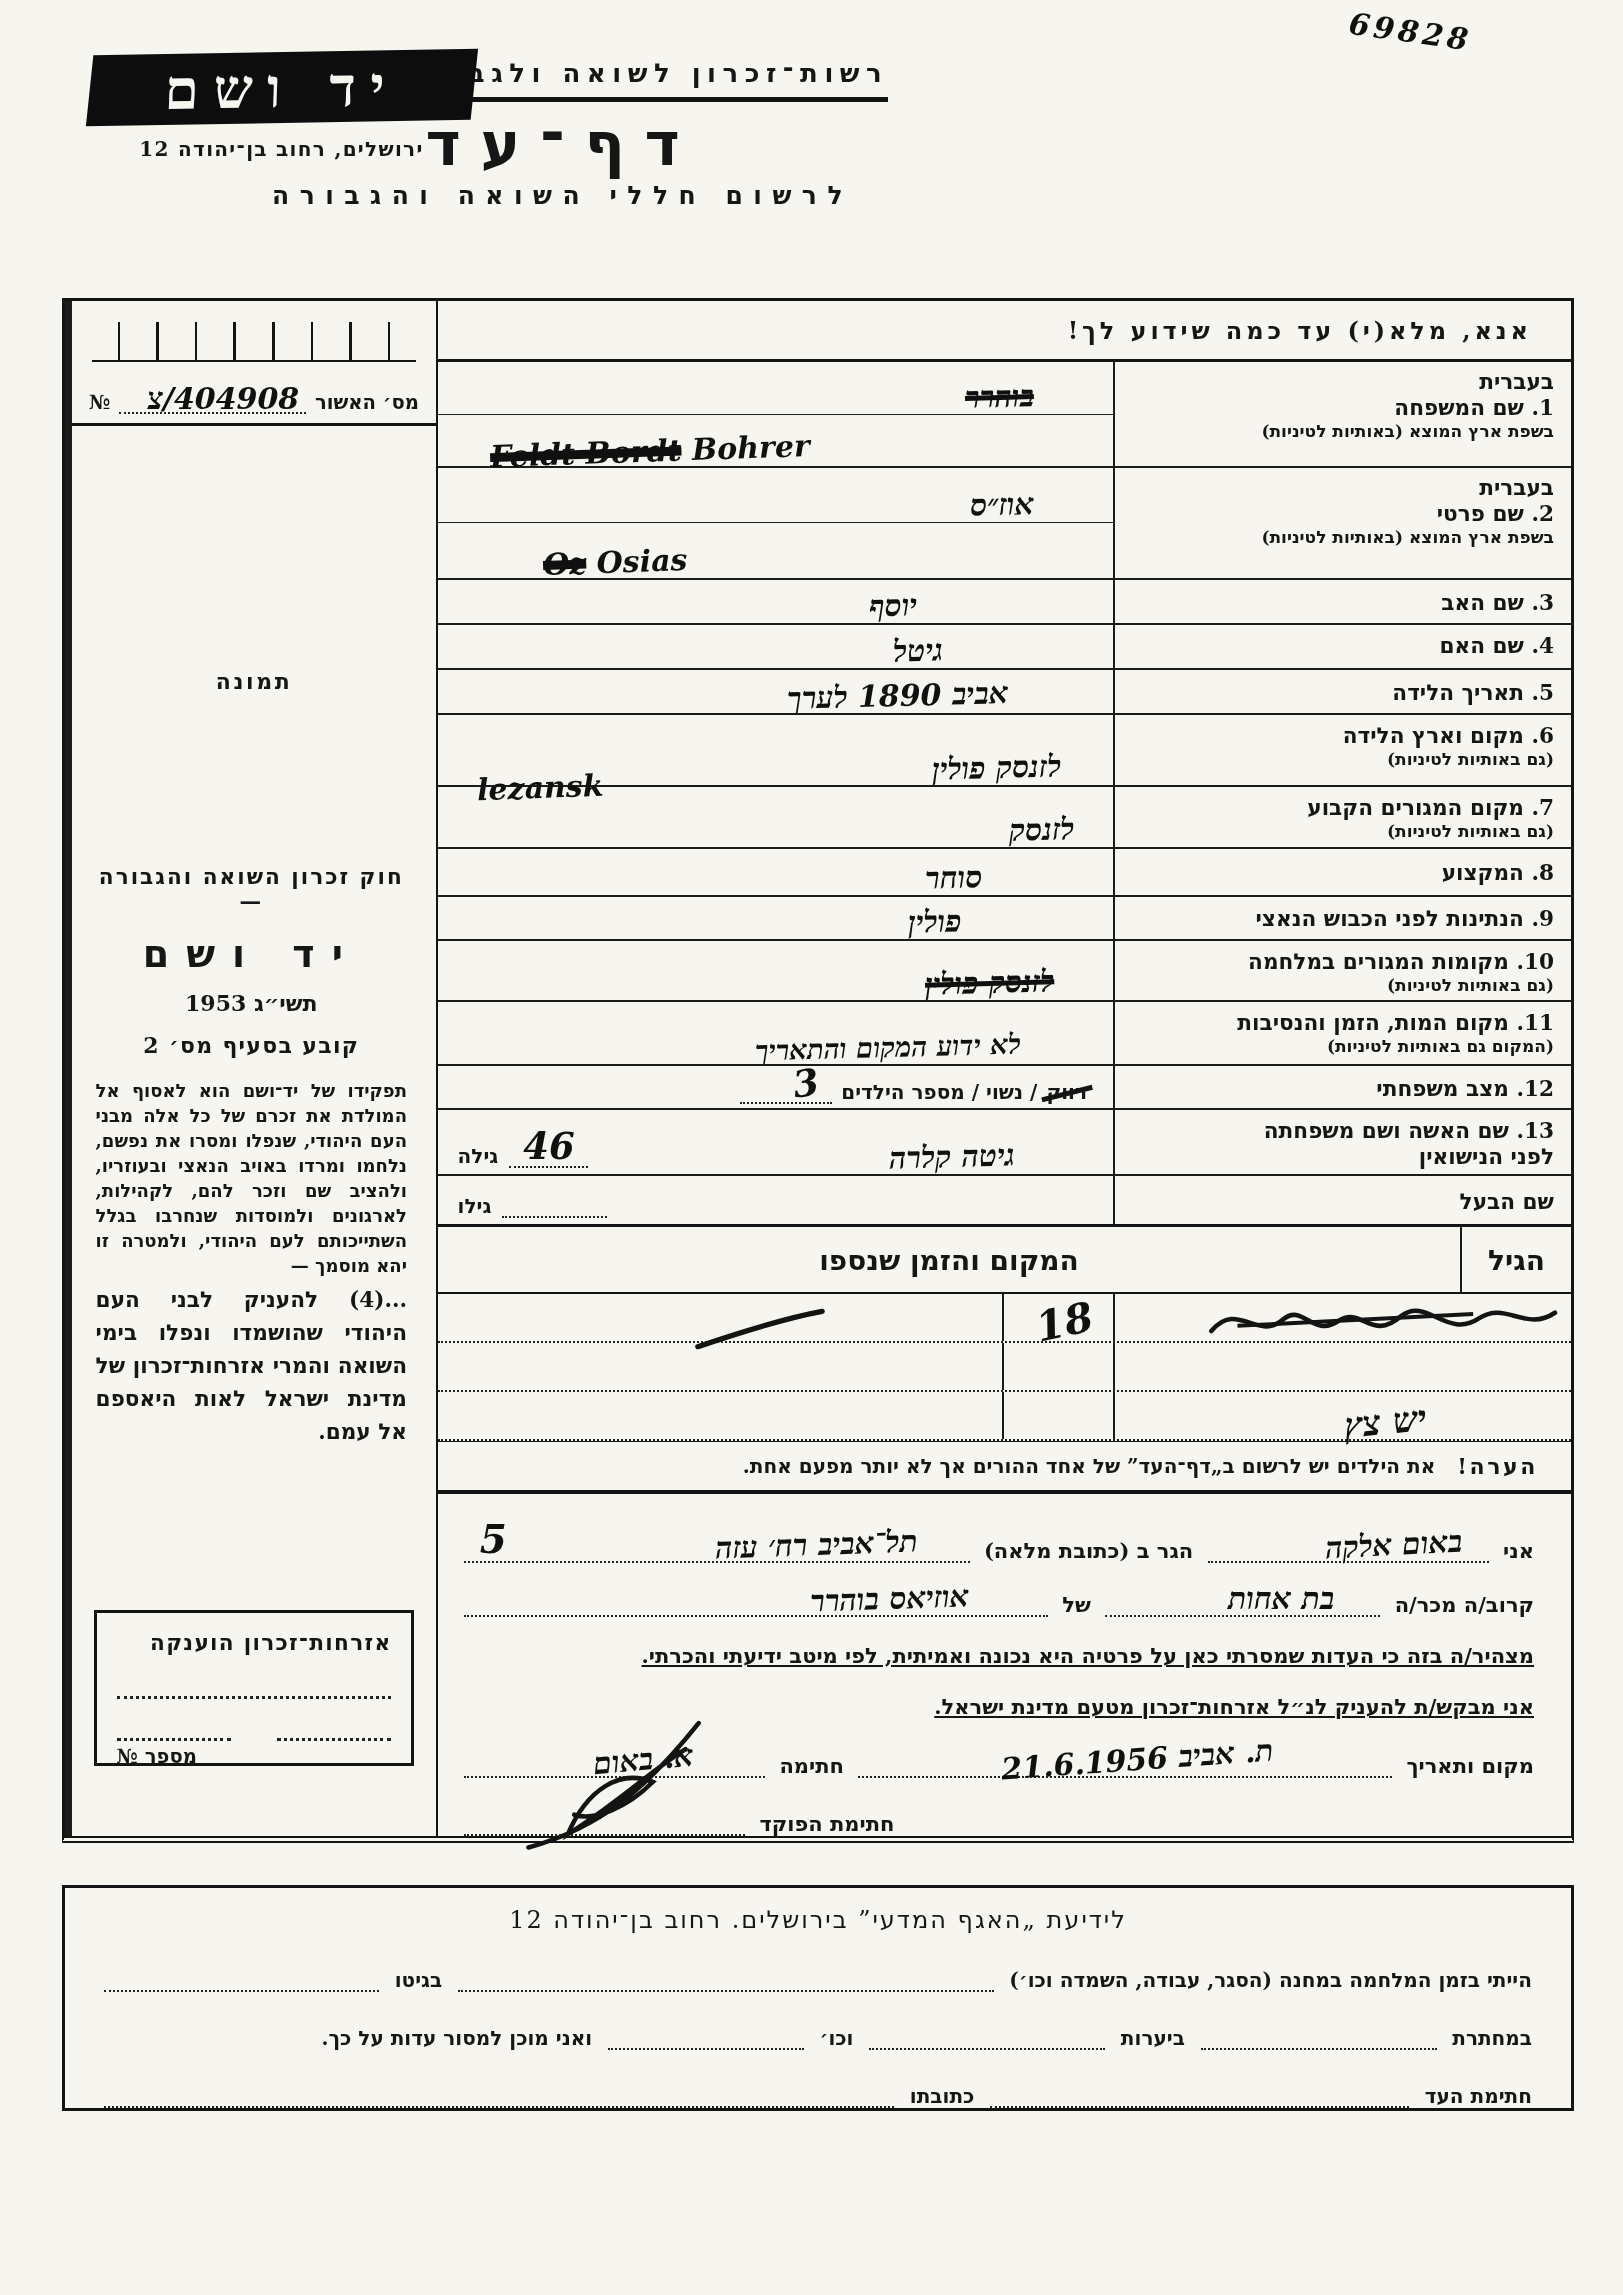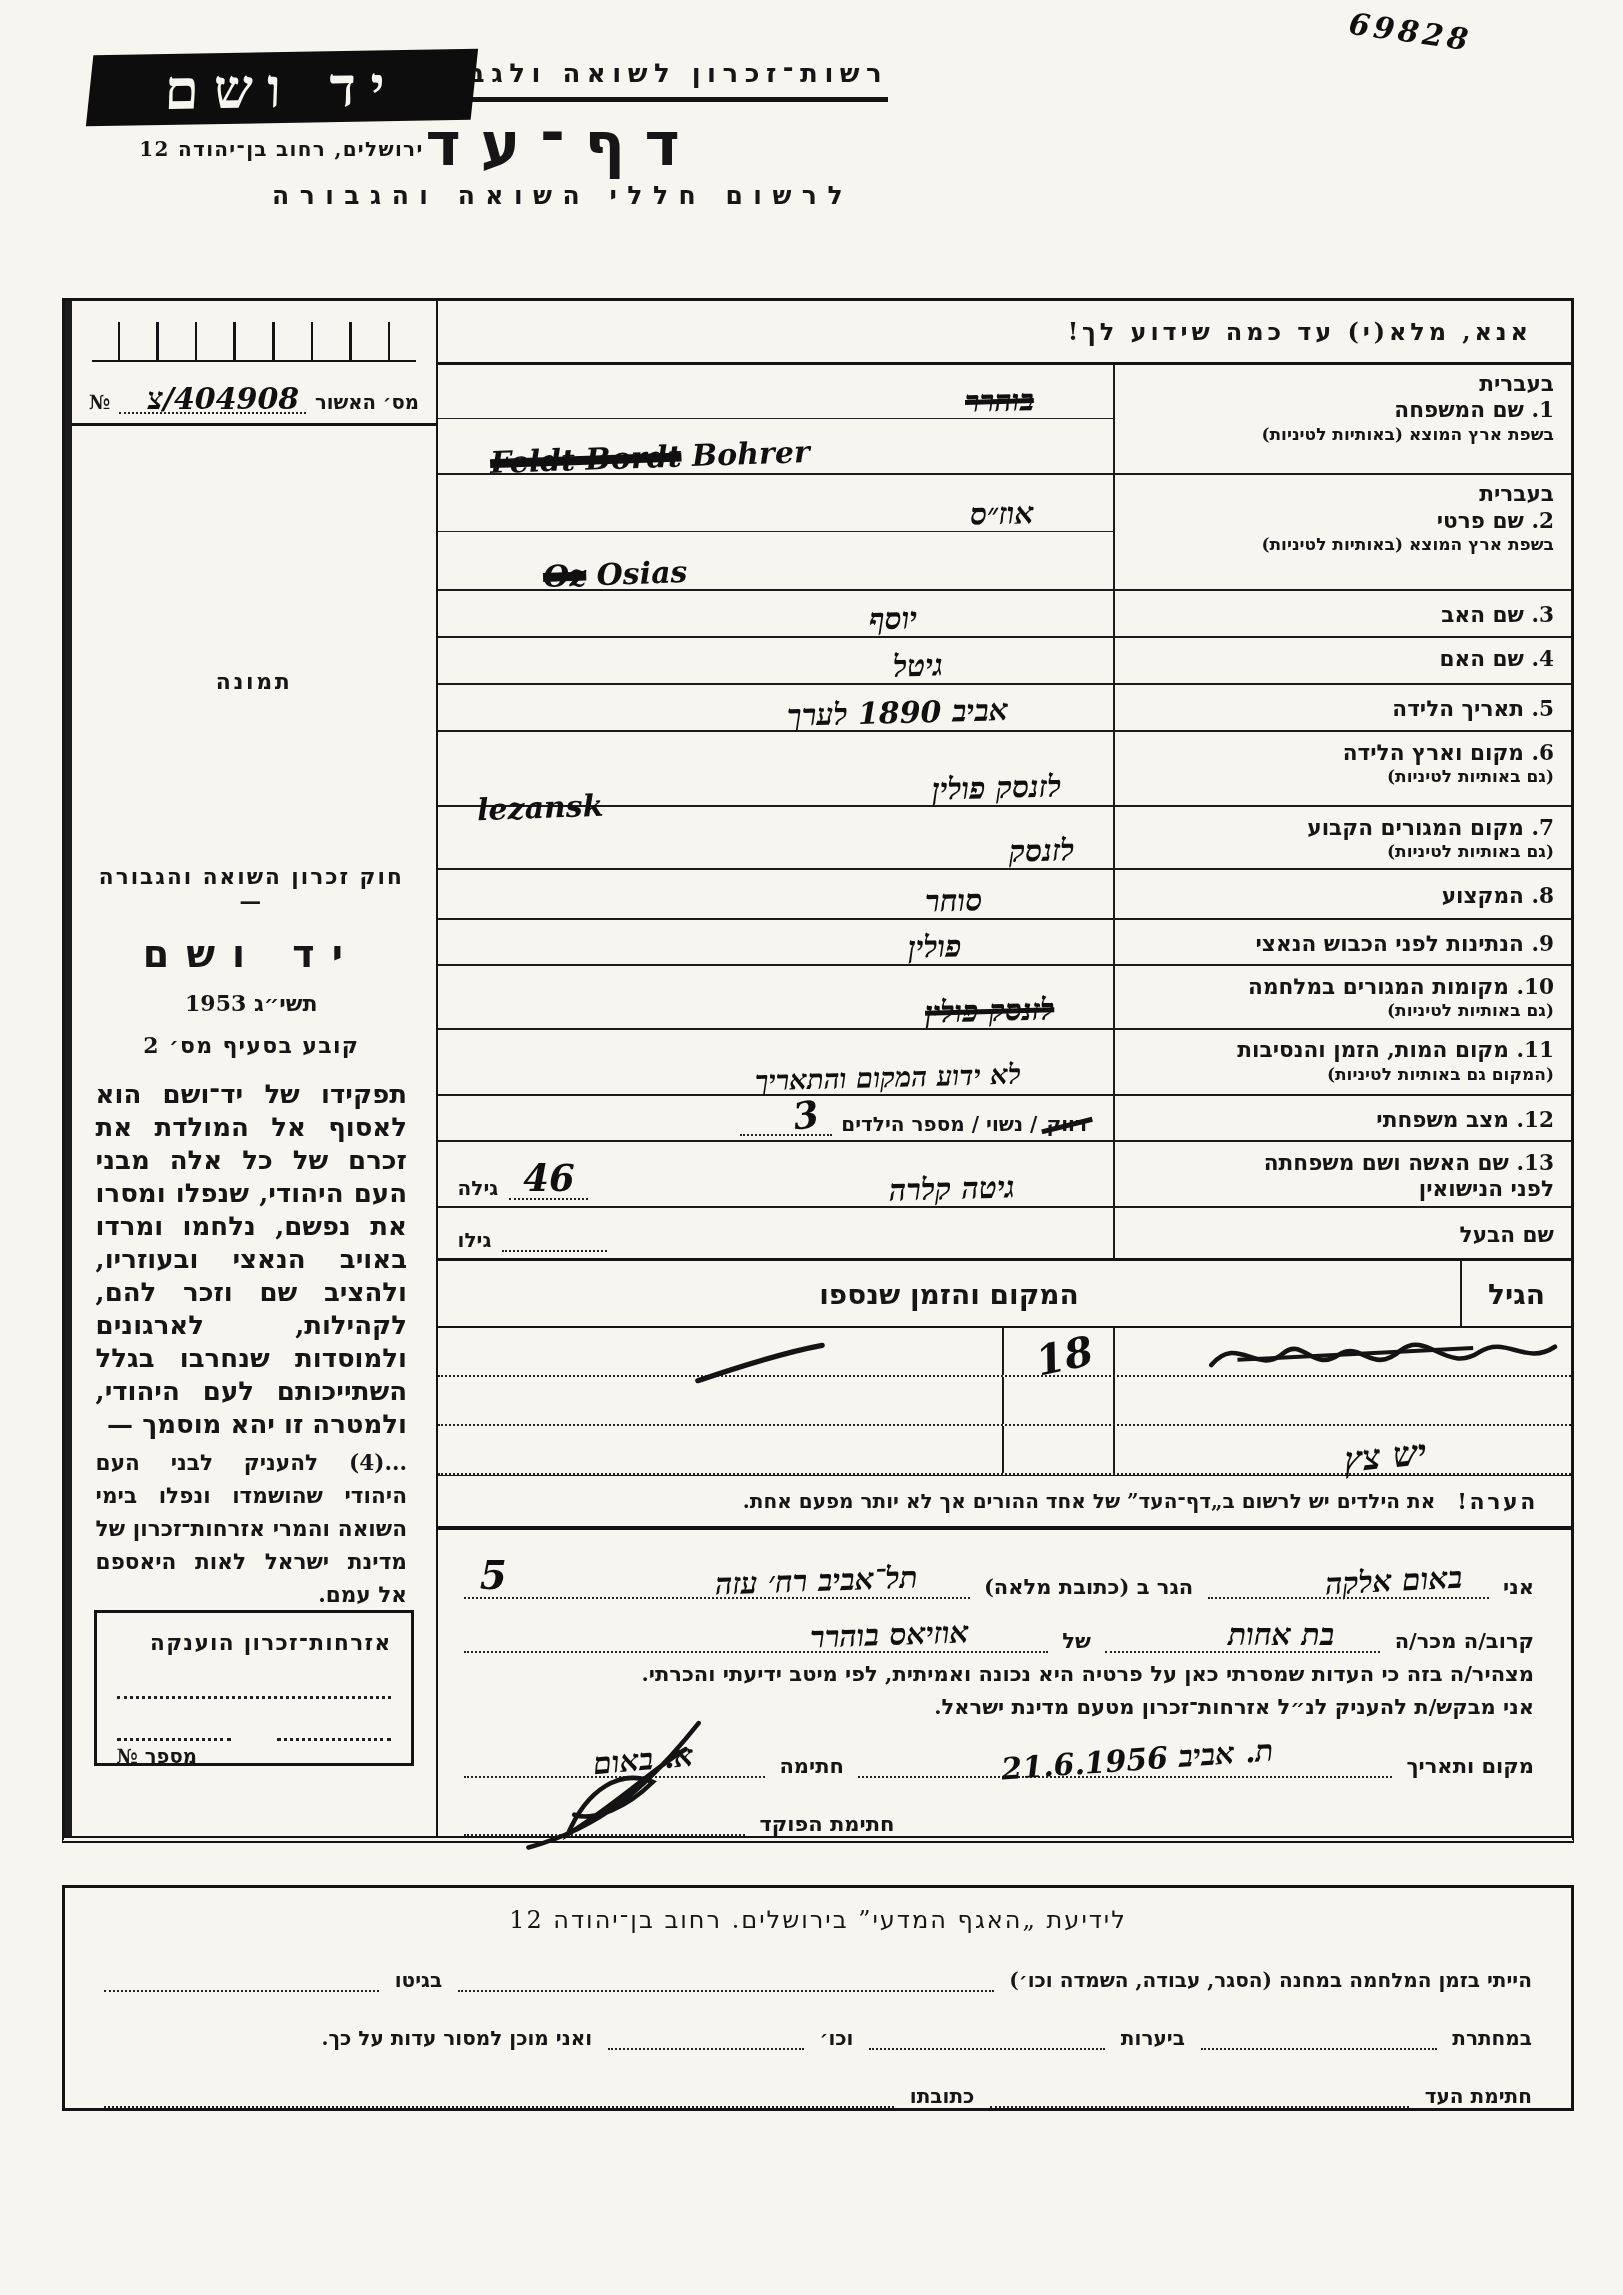--- a/index.html
+++ b/index.html
@@ -34,21 +34,21 @@
      font-size:19.6px;font-weight:bold;}
   .appr-fill{flex:1;border-bottom:2.6px dotted #222;position:relative;height:38px;}
   .appr-hw{position:absolute;right:6.5px;bottom:-3.9px;font-size:34px;}
   .photo-label{position:absolute;top:367px;left:0;right:0;text-align:center;
      font-size:22px;font-weight:bold;letter-spacing:2.6px;}
   .law{position:absolute;top:563px;left:23.6px;right:29px;text-align:center;}
   .law-head{font-size:21.6px;font-weight:bold;letter-spacing:2px;}
   .law-name{font-size:38px;font-weight:bold;letter-spacing:17px;margin-top:17px;}
   .law-year{font-size:22px;font-weight:bold;margin-top:14.4px;}
   .law-clause{font-size:22px;font-weight:bold;margin-top:15.7px;letter-spacing:1.3px;}
-  .law-body{margin-top:19.6px;font-size:26px;font-weight:bold;line-height:33px;text-align:justify;}
+  .law-body{margin-top:19.6px;font-size:18px;font-weight:bold;line-height:25px;text-align:justify;}
   .law-body2{margin-top:5.2px;font-size:21.6px;font-weight:bold;line-height:33px;text-align:justify;}
   .law-ref{margin-top:19.6px;font-size:19px;font-weight:bold;text-align:right;line-height:27.5px;}
   .memorial{position:absolute;left:22px;right:22px;top:1309px;height:156px;border:3.3px solid #141414;
      padding:17px 19.6px;box-sizing:border-box;}
   .mem-title{font-size:21.6px;font-weight:bold;letter-spacing:1.3px;}
   .mem-dot{border-bottom:3.3px dotted #222;height:41px;}
   .mem-row{display:flex;gap:46px;margin-top:5.2px;}
   .mem-row .mem-dot{flex:1;height:34px;}
   .mem-num{font-size:19.6px;font-weight:bold;margin-top:3.9px;text-align:left;}
   
@@ -94,21 +94,21 @@
      align-items:center;gap:22px;padding:0 33px;height:56px;box-sizing:border-box;}
   .note-t{font-size:22px;font-weight:bold;letter-spacing:2.6px;}
   .note-x{font-size:20px;font-weight:bold;}
   
   .decl{flex:1;position:relative;padding:17px 37px 0 26px;box-sizing:border-box;}
   .dline{display:flex;align-items:flex-end;gap:14.4px;font-size:21px;font-weight:bold;}
   .dfill{border-bottom:2.6px dotted #222;position:relative;height:30px;}
   .grow{flex:1;}
   .dl1{margin-top:19.6px;}
   .dl2{margin-top:22px;}
-  .dtext{margin-top:8px;font-size:21px;font-weight:bold;}
+  .dtext{margin-top:26px;font-size:21px;font-weight:bold;text-decoration:underline;}
   .dhw{position:absolute;bottom:-1.3px;right:39px;}
   .dhw-l{position:absolute;bottom:-1.3px;left:15.7px;}
   .sig-scrawl{position:absolute;bottom:-10.5px;right:6.5px;overflow:visible;}
   
   .bottom-box{position:absolute;left:62px;top:1885px;width:1512px;height:226px;
      border:3.3px solid #141414;box-sizing:border-box;padding:18.3px 39px;}
   .b-head{text-align:center;font-size:24px;font-weight:normal;letter-spacing:2px;}
   .b-line{display:flex;align-items:flex-end;gap:15.7px;font-size:20px;font-weight:bold;margin-top:30px;}
   .b-line .dfill{height:26px;}
 </style>

